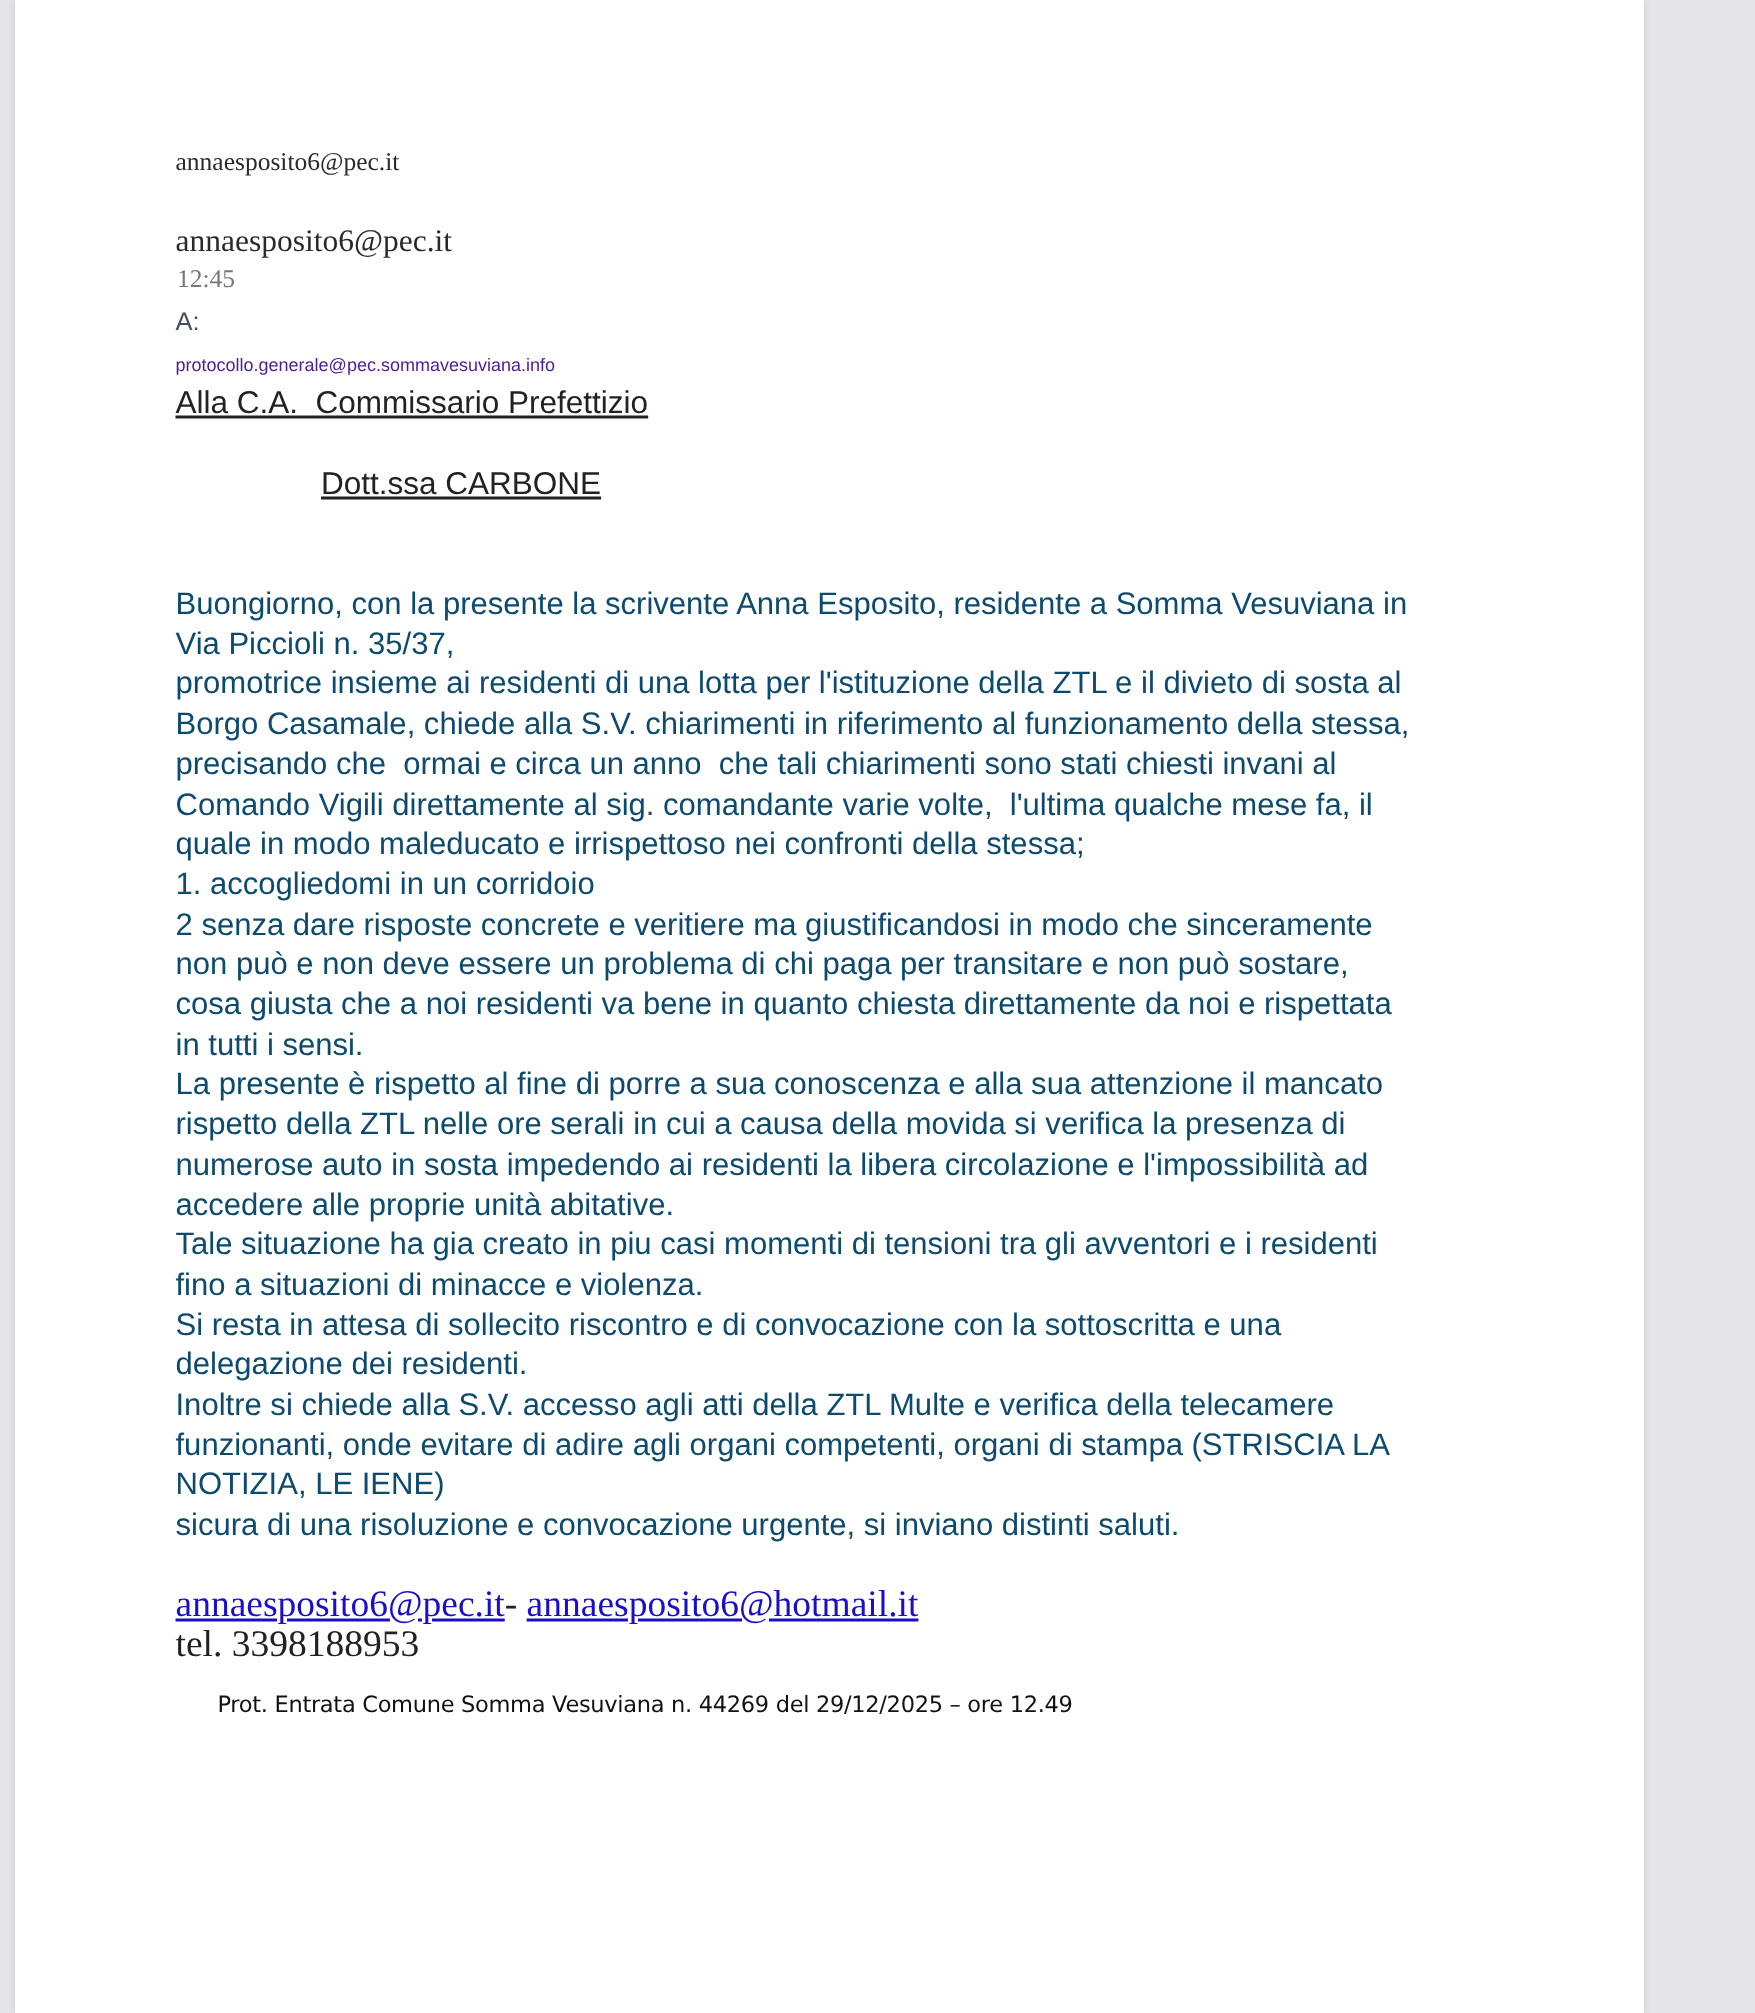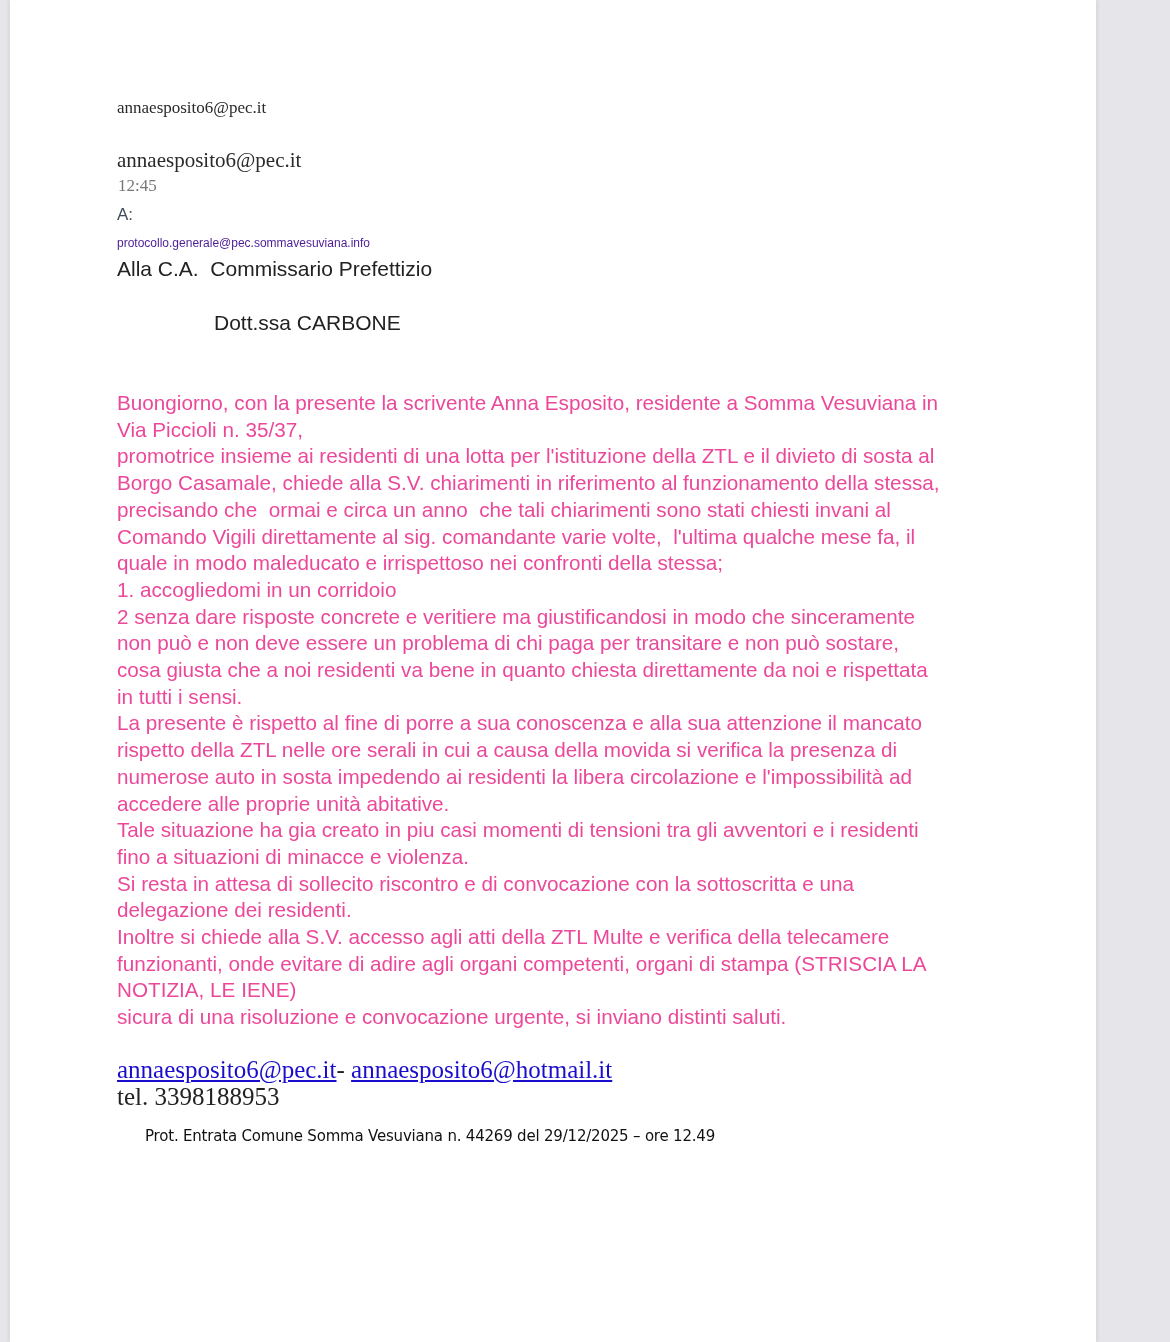--- a/index.html
+++ b/index.html
@@ -14,28 +14,28 @@
       box-shadow: -2px 0 3px rgba(0,0,0,0.06), 2px 0 3px rgba(0,0,0,0.06);
     }
     .abs { position: absolute; white-space: pre; }
     .serif { font-family: "Liberation Serif", serif; color: #2a2a2a; }
     .sans { font-family: "Liberation Sans", sans-serif; color: #222; }
     .hdr1 { left: 107px; top: 98px; font-size: 17px; }
     .hdr2 { left: 107px; top: 148px; font-size: 21px; }
     .time { left: 108px; top: 176px; font-size: 17px; color: #777; }
     .to-label { left: 107px; top: 205px; font-size: 17px; color: #3f4d5c; }
     .to-addr { left: 107px; top: 236px; font-size: 12px; color: #4c1d95; }
-    .addr { font-size: 21px; line-height: 26.6px; }
+    .addr { font-size: 21px; line-height: 26.6px; text-decoration: underline; }
     .addr1 { left: 107px; top: 256px; }
     .addr2 { left: 217px; top: 283px; }
     .addr3 { left: 204px; top: 310px; }
     .body-text {
       position: absolute; left: 107px; top: 390px; width: 1000px;
       font-family: "Liberation Sans", sans-serif; font-size: 20.7px;
-      line-height: 26.7px; color: #ec4899;
+      line-height: 26.7px; color: #0c4a6e;
     }
     .body-text div { white-space: pre; }
     .sig { position: absolute; left: 107px; top: 1057px; font-family: Liberation Serif, serif; font-size: 25px; line-height: 26.7px; color: #222; }
     .sig a { color: #1a0dcc; text-decoration: underline; }
     .prot { left: 107px; top: 1127px; font-family: "DejaVu Sans", sans-serif; font-size: 15px; color: #111; letter-spacing: -0.2px; margin-left: 28px; }
   </style>
 </head>
 <body>
 
 <div class="page">

